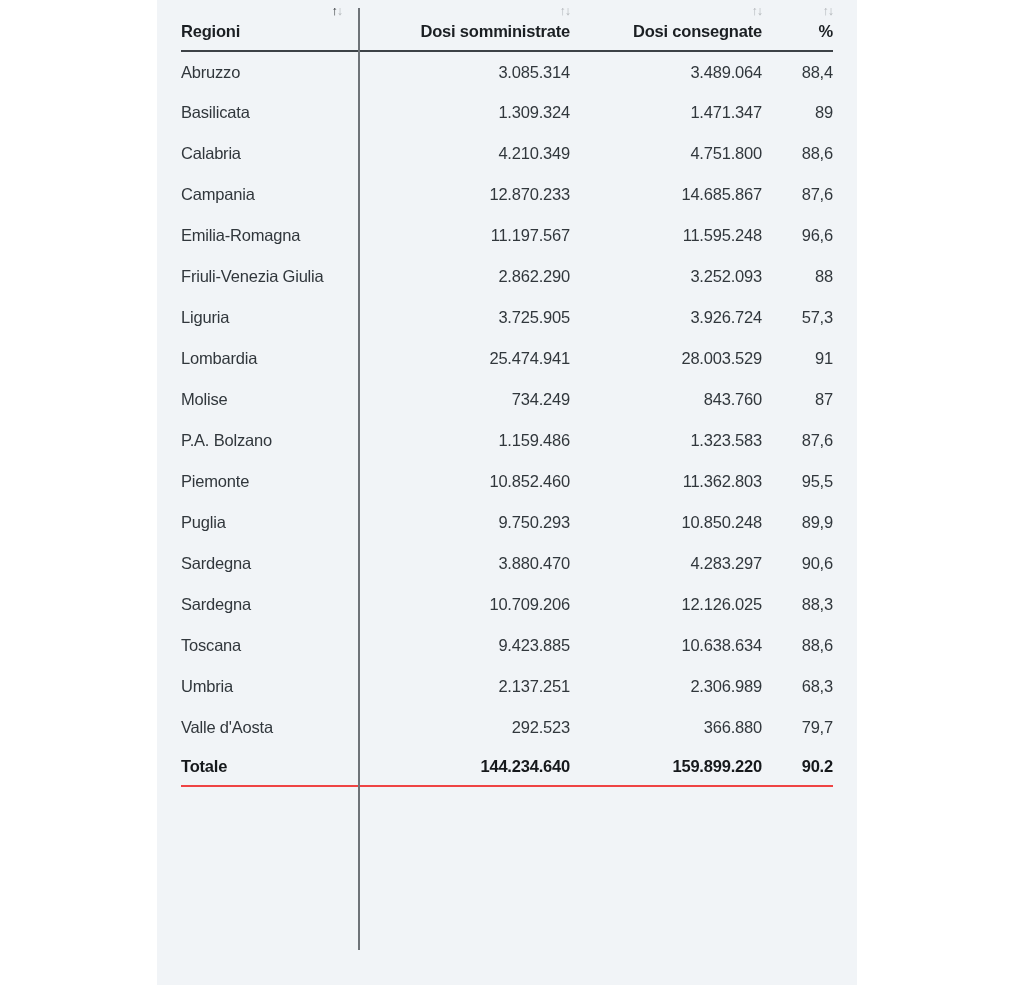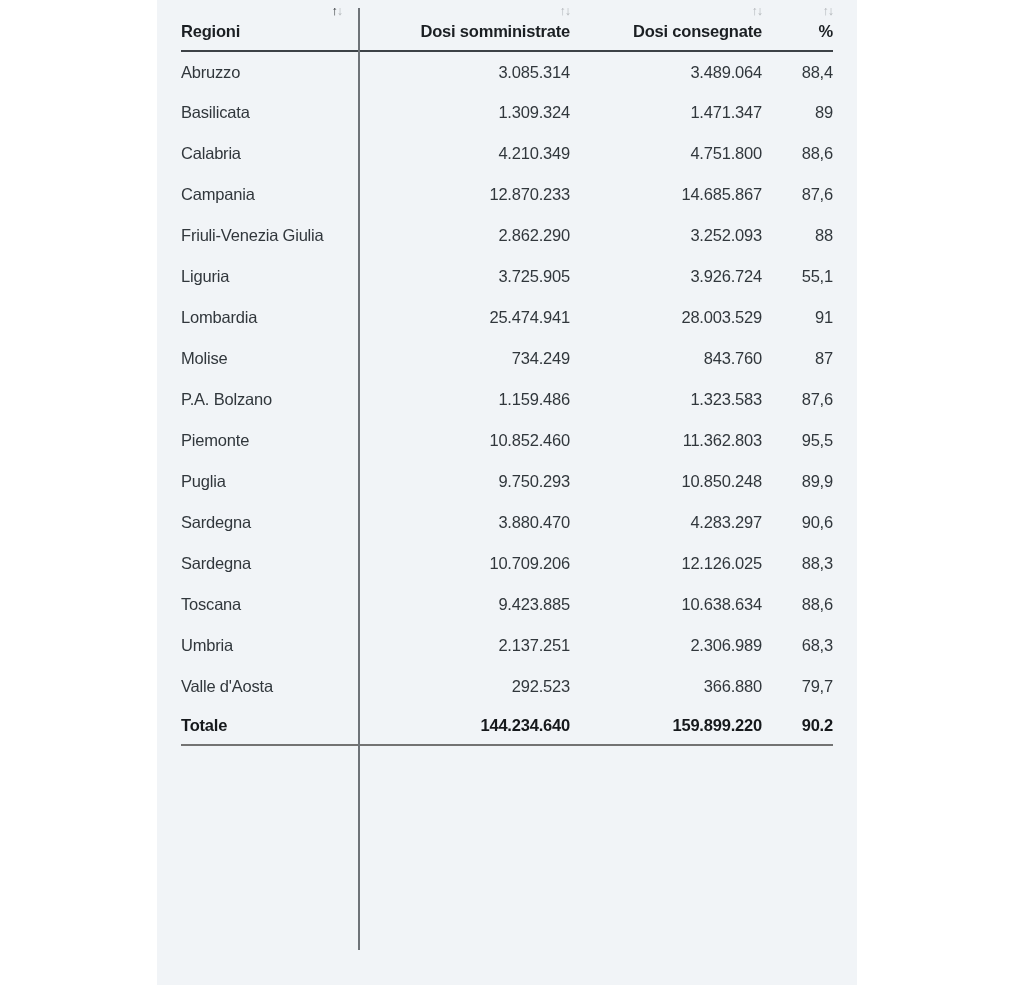--- a/index.html
+++ b/index.html
@@ -38,21 +38,21 @@
   .sorticon.asc .up { color:#2b2f33; font-weight:bold; }
 
   tbody td {
     height:41px; font-size:16.5px; color:#31373c; letter-spacing:-0.2px;
     padding:0; vertical-align:middle; white-space:nowrap;
   }
   tbody td.t-left  { text-align:left;margin-top:8px; }
   tbody td.t-right { text-align:right; }
 
   tfoot td {
-    height:38px; border-bottom:2px solid #737373;
+    height:38px; border-bottom:2px solid #ef4444;
     font-size:16.5px; font-weight:bold; color:#16191c; letter-spacing:-0.2px;
     vertical-align:middle; white-space:nowrap;
   }
   tfoot td.t-left  { text-align:left; }
   tfoot td.t-right { text-align:right; }
 </style>
 </head>
 <body>
 
 <div class="stage">
@@ -107,30 +107,36 @@
     <td class="t-right">4.751.800</td>
     <td class="t-right">88,6</td>
   </tr>
           <tr>
     <td class="t-left">Campania</td>
     <td class="t-right">12.870.233</td>
     <td class="t-right">14.685.867</td>
     <td class="t-right">87,6</td>
   </tr>
           <tr>
+    <td class="t-left">Emilia-Romagna</td>
+    <td class="t-right">11.197.567</td>
+    <td class="t-right">11.595.248</td>
+    <td class="t-right">96,6</td>
+  </tr>
+          <tr>
     <td class="t-left">Friuli-Venezia Giulia</td>
     <td class="t-right">2.862.290</td>
     <td class="t-right">3.252.093</td>
     <td class="t-right">88</td>
   </tr>
           <tr>
     <td class="t-left">Liguria</td>
     <td class="t-right">3.725.905</td>
     <td class="t-right">3.926.724</td>
-    <td class="t-right">55,1</td>
+    <td class="t-right">57,3</td>
   </tr>
           <tr>
     <td class="t-left">Lombardia</td>
     <td class="t-right">25.474.941</td>
     <td class="t-right">28.003.529</td>
     <td class="t-right">91</td>
   </tr>
           <tr>
     <td class="t-left">Molise</td>
     <td class="t-right">734.249</td>

